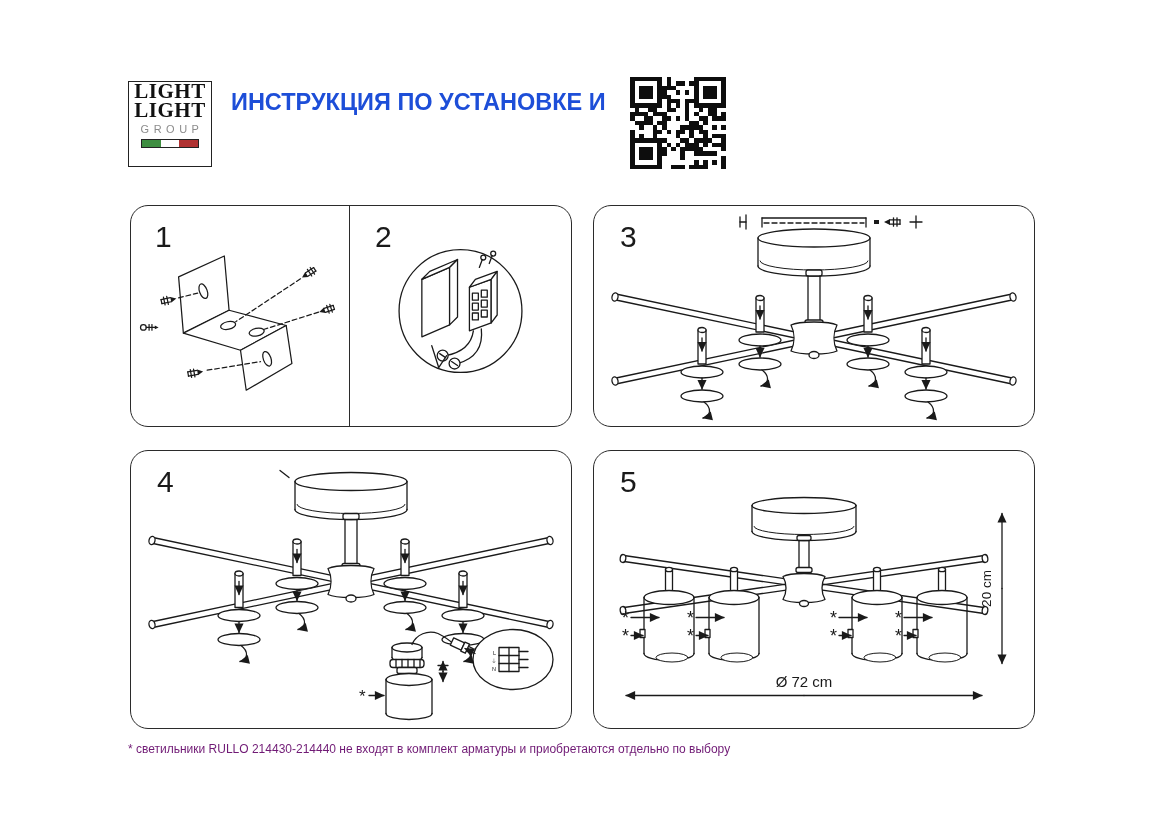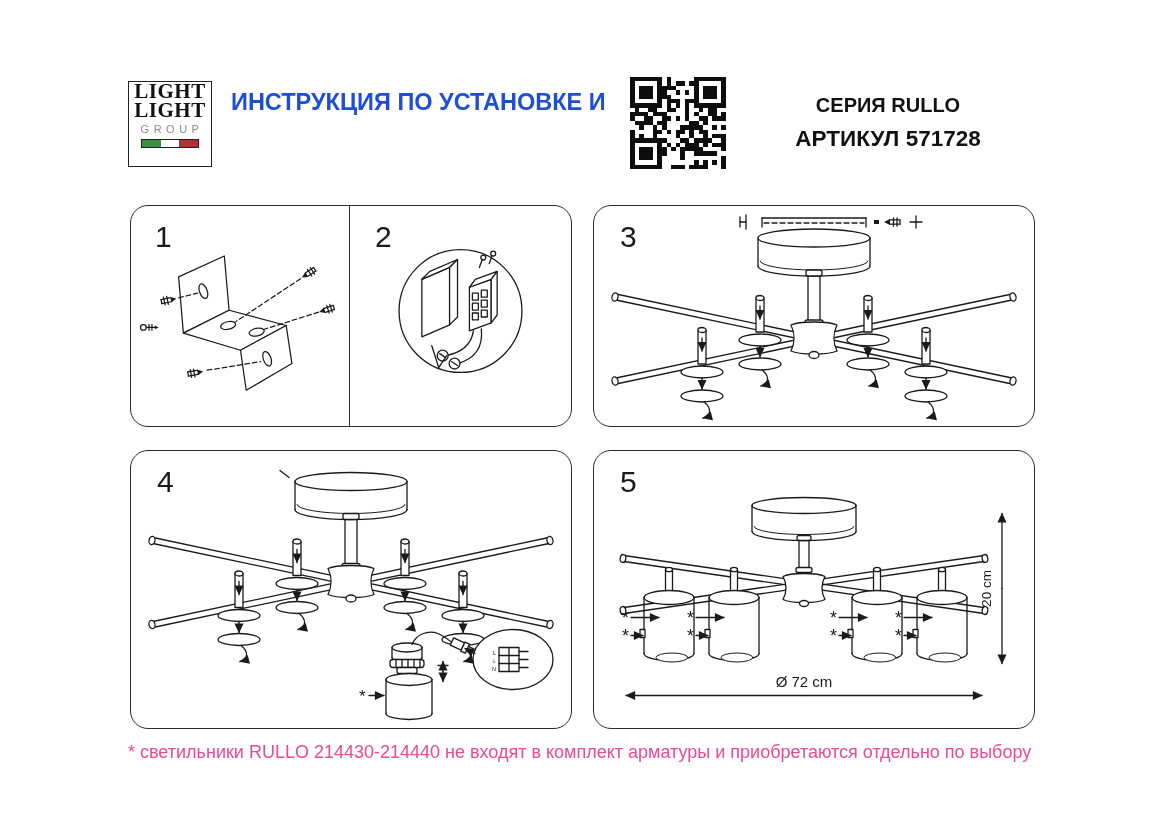--- a/index.html
+++ b/index.html
@@ -35,21 +35,21 @@
   .fill{position:absolute;inset:0;}
   
   .d line,.d path,.d ellipse,.d rect,.d circle,.d polyline,.d polygon{
      stroke:#1a1a1a;stroke-width:1.3;fill:none;stroke-linecap:round;stroke-linejoin:round;}
   .d .wf{fill:#ffffff;}
   .d .kf{fill:#1a1a1a;stroke:none;}
   .d .dash{stroke-dasharray:5 3;}
   .d .thin{stroke-width:1;}
   .d text{stroke:none;fill:#1a1a1a;font-family:"Liberation Sans",sans-serif;}
   
-  .footnote{position:absolute;left:128px;top:742px;font-size:18px;color:#ec4899;}
+  .footnote{position:absolute;left:128px;top:742px;font-size:12px;color:#701a75;}
 </style>
 </head>
 <body>
 
 <svg class="d" width="0" height="0" style="position:absolute">
   <defs>
     <marker id="arr" markerWidth="9" markerHeight="9" refX="7.5" refY="4" orient="auto">
       <path class="kf" d="M0.5,0.5 L8,4 L0.5,7.5 Z"></path>
     </marker>
     <g id="scw">
@@ -536,24 +536,20 @@
       <div class="on"></div>
       <div class="on"></div>
       <div class="on"></div>
       <div class="on"></div>
       <div></div>
       <div></div>
       <div></div>
       <div class="on"></div>
     </div>
 
-  <div class="prod">
-    <div class="series">СЕРИЯ RULLO</div>
-    <div class="article">АРТИКУЛ 571728</div>
-  </div>
 
   <div class="panel" id="p12">
     <div class="divider"></div>
     <div class="stepnum n1">1</div>
     <div class="stepnum n2">2</div>
 
     <div class="half hL">
       <svg class="d" viewBox="0 0 230 210">
         <g>
           <circle cx="13" cy="118" r="3"></circle>

